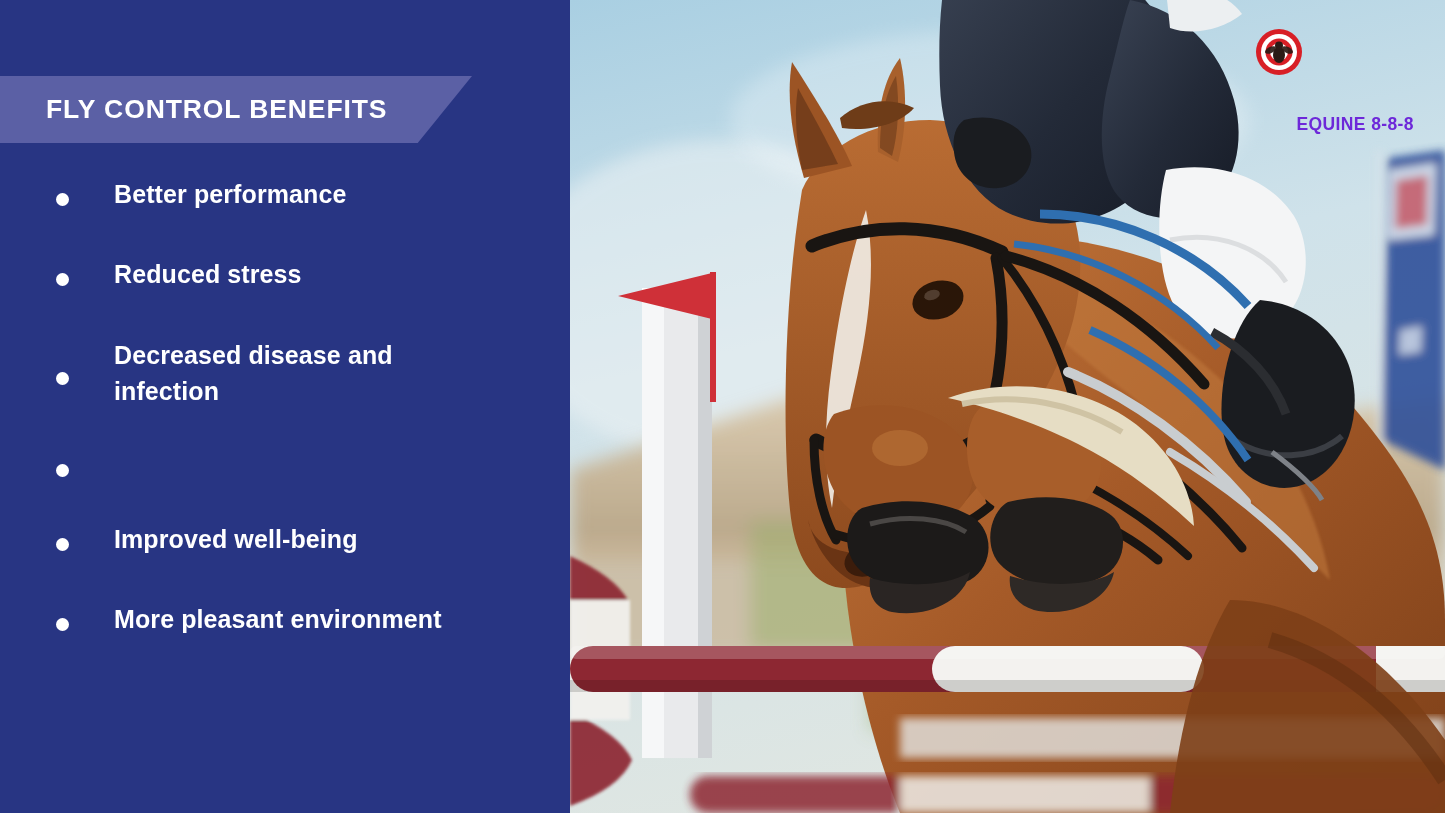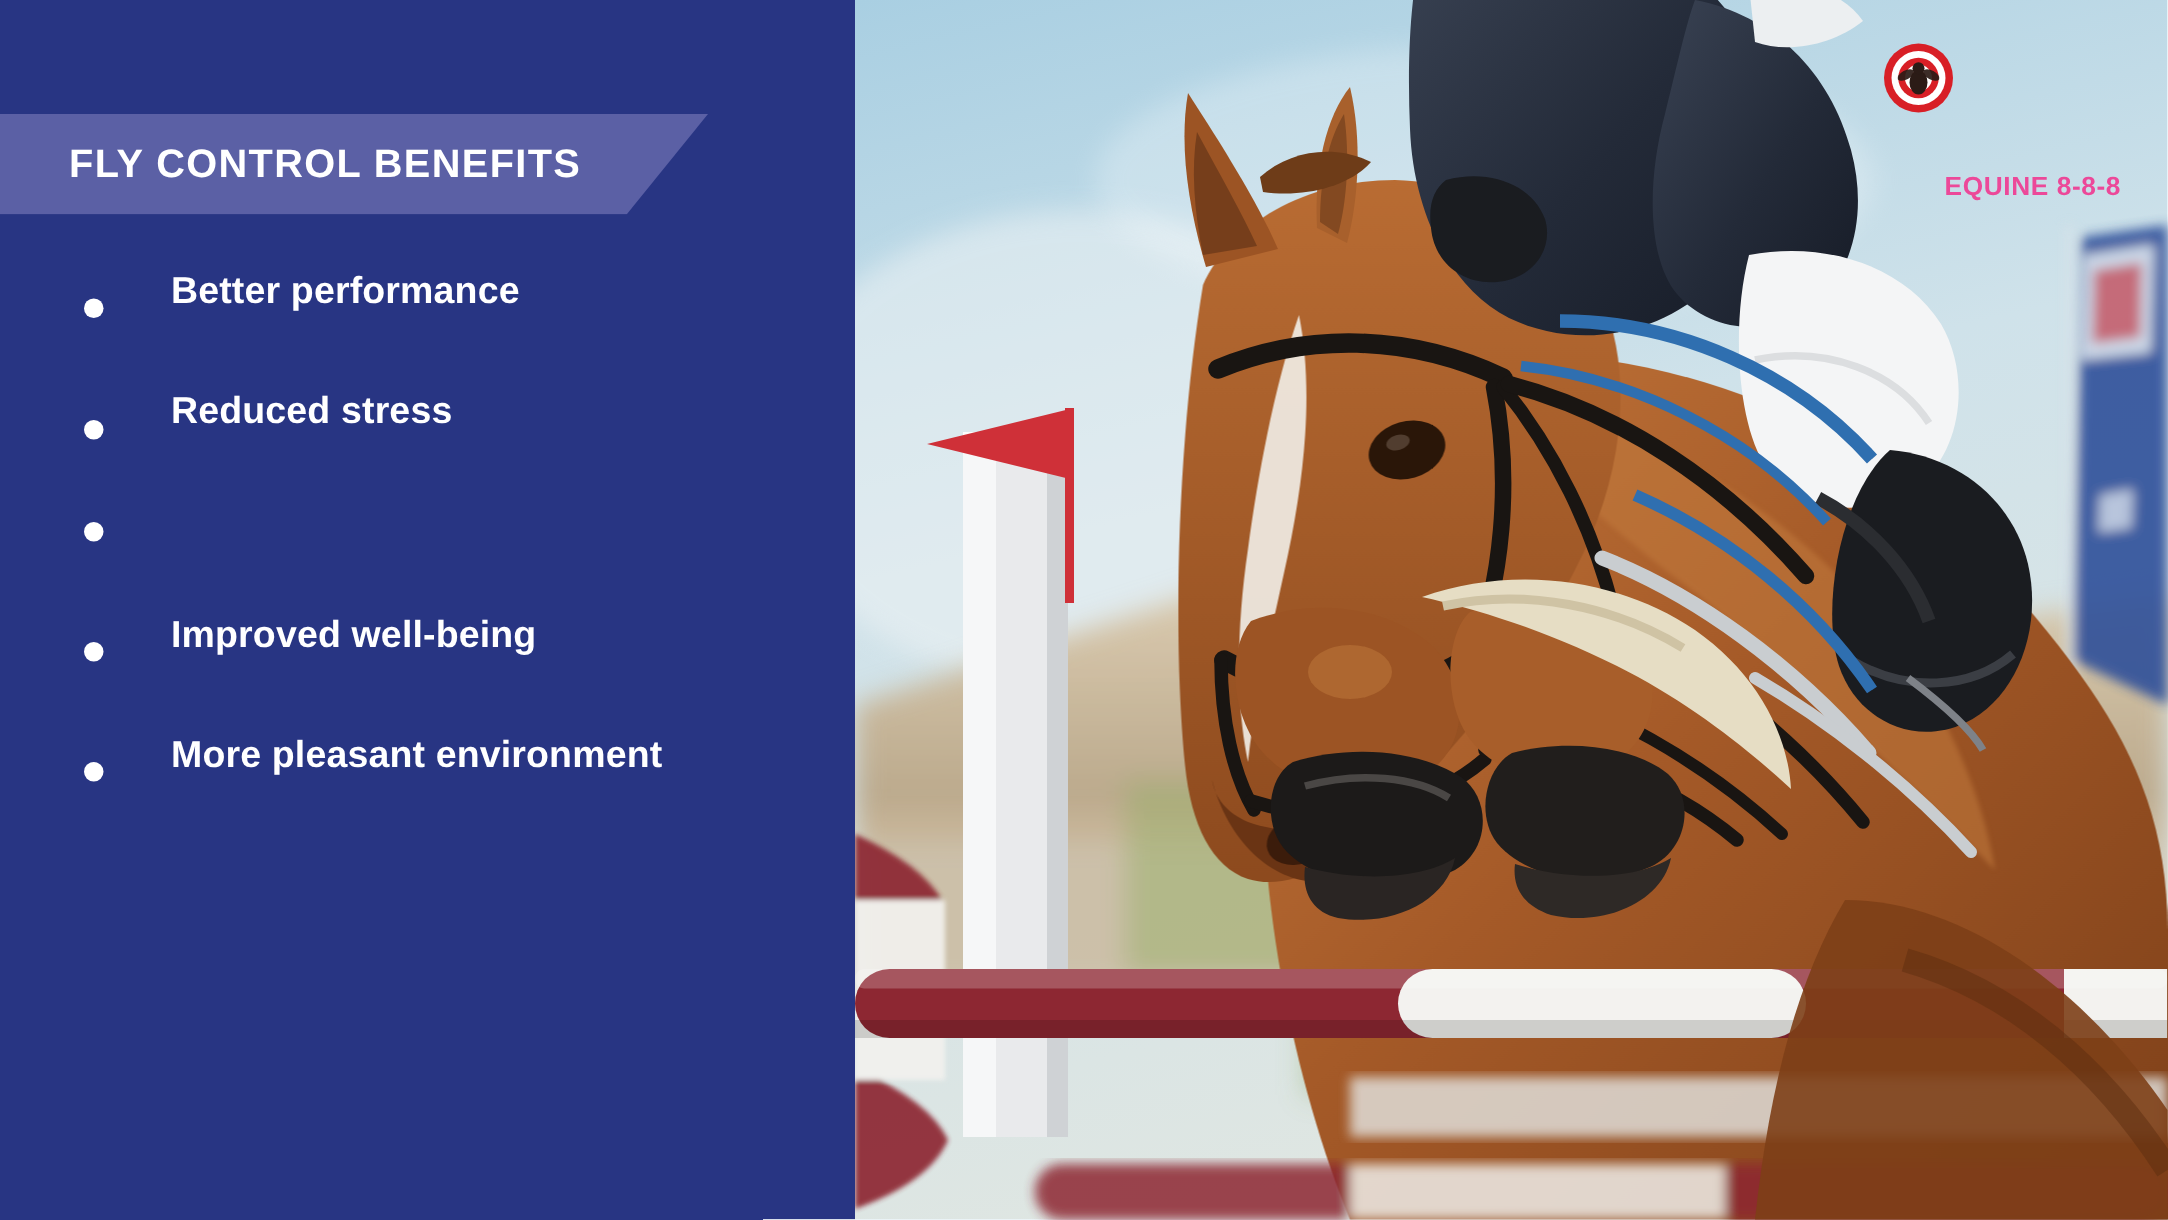--- a/index.html
+++ b/index.html
@@ -54,21 +54,21 @@
 
   .bullets {
     position: absolute;
     left: 0;
     top: 176px;
     width: 570px;
   }
   .bullet-row {
     position: relative;
     display: flex;
-    align-items: flex-end;
+    align-items: center;
     padding-left: 56px;
     margin-bottom: 44px;
   }
   .bullet-dot {
     flex: 0 0 auto;
     width: 13px;
     height: 13px;
     border-radius: 50%;
     background: #ffffff;
     margin-top: 11px;
@@ -127,21 +127,21 @@
     vertical-align: super;
     font-style: normal;
     letter-spacing: 0;
   }
   .logo-sub {
     position: absolute;
     right: 4px;
     top: 86px;
     font-size: 17.5px;
     font-weight: bold;
-    color: #ec4899;
+    color: #6d28d9;
     letter-spacing: 0.4px;
     white-space: nowrap;
   }
 </style>
 </head>
 <body>
 
 <div class="slide">
 
   <div class="left-panel">
@@ -154,20 +154,24 @@
       <div class="bullet-row">
         <span class="bullet-dot"></span>
         <span class="bullet-label">Better performance</span>
       </div>
 
       <div class="bullet-row">
         <span class="bullet-dot"></span>
         <span class="bullet-label">Reduced stress</span>
       </div>
 
+      <div class="bullet-row">
+        <span class="bullet-dot"></span>
+        <span class="bullet-label">Decreased disease and infection</span>
+      </div>
 
       <div class="bullet-row">
         <span class="bullet-dot"></span>
       </div>
 
       <div class="bullet-row">
         <span class="bullet-dot"></span>
         <span class="bullet-label">Improved well-being</span>
       </div>
 

